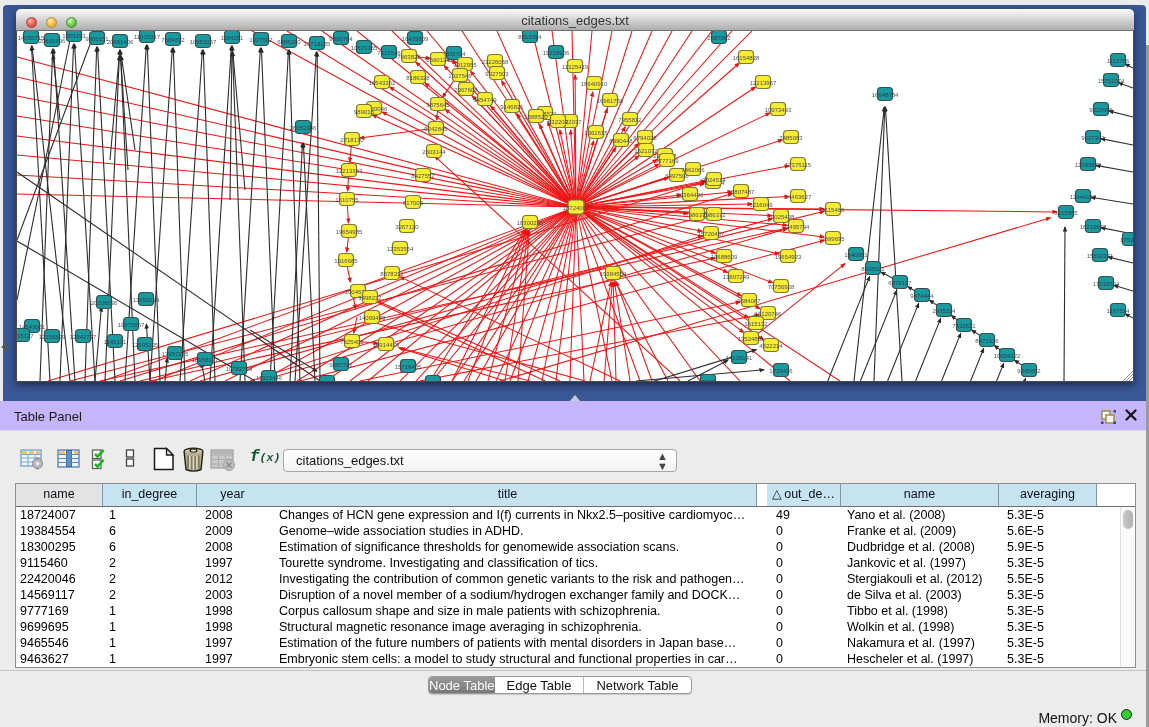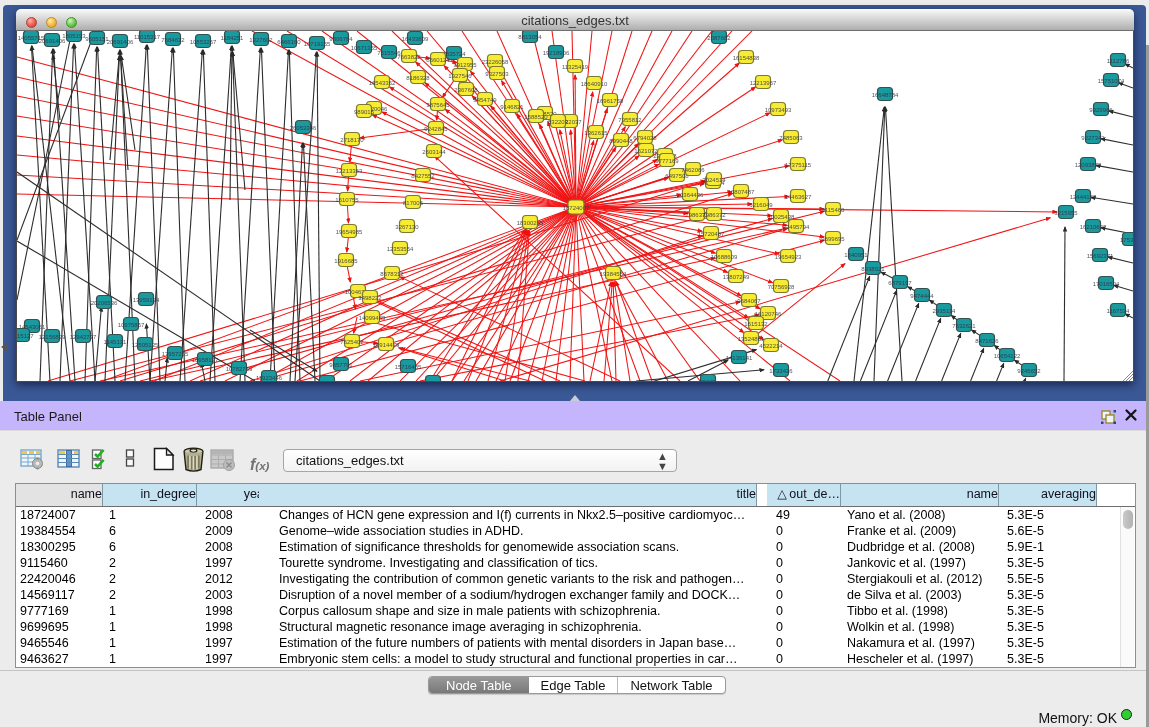--- a/index.html
+++ b/index.html
@@ -21,32 +21,32 @@
 #tpbar .t{position:absolute;left:14px;top:8px;font-size:13px;color:#1a1a1a}
 #tpbar svg{position:absolute}
 #panel{position:absolute;left:0;top:432px;width:1146px;height:239px;background:#ececec;border-bottom:1px solid #c4c4c4}
 #toolbar{position:absolute;left:20px;top:14px;height:26px}
 #toolbar svg{position:absolute;top:0}
 #combo{position:absolute;left:283px;top:17px;width:394px;height:23px;background:linear-gradient(#fff,#f2f2f2);
   border:1px solid #a6a6a6;border-radius:4px;font-size:13px;color:#111;line-height:21px;padding-left:12px}
 #combo .arr{position:absolute;right:8px;top:1px;font-size:11px;color:#444;line-height:10px}
 #tbl{position:absolute;left:15px;top:51px;width:1121px;height:185px;background:#fff;border:1px solid #8e8e8e}
 #thead{position:absolute;left:0;top:0;width:1119px;height:23px;background:#fff;border-bottom:1px solid #6e6e6e;font-size:12.5px;color:#10101c}
-#thead .h{position:absolute;top:0;height:22px;background:#c6e3f2;border-right:1px solid #7e98a6;text-align:right;line-height:21px}
+#thead .h{position:absolute;top:0;height:22px;background:#c6e3f2;border-right:1px solid #7e98a6;text-align:center;line-height:21px}
 #tbody{position:absolute;left:0;top:23px;width:1119px;font-size:12.5px;color:#000}
 .tr{position:relative;height:16px;line-height:16px;white-space:nowrap}
 .tr div{position:absolute;overflow:hidden}
 .c1{left:4px;width:95px} .c2{left:93px;width:90px} .c3{left:189px;width:75px}
 .c4{left:263px;width:494px} .c5{left:760px;width:70px}
 .c6{left:831px;width:158px;text-align:left} .c7{left:991px;width:90px}
 #vscroll{position:absolute;right:1px;top:23px;width:14px;height:160px;background:#fafafa;border-left:1px solid #e0e0e0}
 #vthumb{position:absolute;left:2px;top:3px;width:10px;height:19px;background:linear-gradient(90deg,#c9c9c9,#b2b2b2);border-radius:5px}
 #tabs{position:absolute;left:428px;top:676px;height:18px;font-size:13px;display:flex;border:1px solid #9a9a9a;border-radius:4px;background:#fff;box-shadow:0 1px 1px rgba(0,0,0,.15)}
 #tabs div{padding:0 12px;line-height:17px;color:#111}
-#tabs .sel{background:linear-gradient(#999,#787878);color:#fff;border-radius:3px 0 0 3px;padding:0 17px}
+#tabs .sel{background:linear-gradient(#999,#787878);color:#fff;border-radius:3px 0 0 3px;padding:0 0}
 #tabs .mid{border-right:1px solid #bbb}
 #status{position:absolute;right:0;bottom:0;width:1149px;height:28px}
 #mem{position:absolute;right:32px;top:11px;font-size:14px;color:#111}
 #memdot{position:absolute;right:17px;top:9.5px;width:11px;height:11px;border-radius:50%;background:#33cc33;border:1.5px solid #222}
 </style></head><body>
 <div id="bluebg"></div>
 <div id="win">
   <div id="tbar">
       <div class="ttl">citations_edges.txt</div>
     <div class="tl" id="tlr"></div>
@@ -648,21 +648,21 @@
       <path d="M7.2,9.5 v13 M10.7,10 v13.4 M14.2,10 v13.4 M17.7,9.5 v13" stroke="#7e7a62" stroke-width="2"></path>
       <path d="M8.9,9.8 v13 M12.4,10.2 v13.4 M15.9,9.8 v13.2" stroke="#e2dec4" stroke-width="1.4"></path>
     </svg>
     <svg style="left:190px" width="26" height="26" viewBox="0 0 26 26">
       <rect x="1" y="4" width="22" height="18" fill="#c9c9c9" stroke="#a5a5a5" stroke-width="1.3"></rect>
       <rect x="2" y="5" width="20" height="3" fill="#b5b5b5"></rect>
       <path d="M1,9 h22 M1,13.5 h22 M1,18 h22 M8.5,9 v13 M15.5,9 v13" stroke="#adadad"></path>
       <circle cx="19" cy="19" r="5.5" fill="#bdbdbd" stroke="#a0a0a0"></circle>
       <path d="M16.5,16.5 l5,5 M21.5,16.5 l-5,5" stroke="#8f8f8f" stroke-width="1.6"></path>
     </svg>
-    <div style="position:absolute;left:230px;top:10px;font-size:16px;font-style:italic;color:#737373;font-family:Liberation Sans, sans-serif"><b>f</b><span style="font-size:11.5px"><b>(x)</b></span></div>
+    <div style="position:absolute;left:230px;top:2px;font-size:16px;font-style:italic;color:#14532d;font-family:Liberation Mono, monospace"><b>f</b><span style="font-size:11.5px"><b>(x)</b></span></div>
   </div>
   <div id="combo">citations_edges.txt<div class="arr">▲<br>▼</div></div>
   <div id="tbl">
     <div id="thead">
       <div class="h" style="left:0;width:87px;background:#e3e3e3">name</div>
       <div class="h" style="left:87px;width:94px">in_degree</div>
       <div class="h" style="left:181px;width:72px">year</div>
       <div class="h" style="left:243px;width:498px">title</div>
       <div class="h" style="left:751px;width:74px">△ out_de…</div>
       <div class="h" style="left:825px;width:158px">name</div>
@@ -687,21 +687,21 @@
           <div class="c6">Franke et al. (2009)</div>
           <div class="c7">5.6E-5</div>
         </div>
 <div class="tr">
           <div class="c1">18300295</div>
           <div class="c2">6</div>
           <div class="c3">2008</div>
           <div class="c4">Estimation of significance thresholds for genomewide association scans.</div>
           <div class="c5">0</div>
           <div class="c6">Dudbridge et al. (2008)</div>
-          <div class="c7">5.9E-1</div>
+          <div class="c7">5.9E-5</div>
         </div>
 <div class="tr">
           <div class="c1">9115460</div>
           <div class="c2">2</div>
           <div class="c3">1997</div>
           <div class="c4">Tourette syndrome. Investigating and classification of tics.</div>
           <div class="c5">0</div>
           <div class="c6">Jankovic et al. (1997)</div>
           <div class="c7">5.3E-5</div>
         </div>

